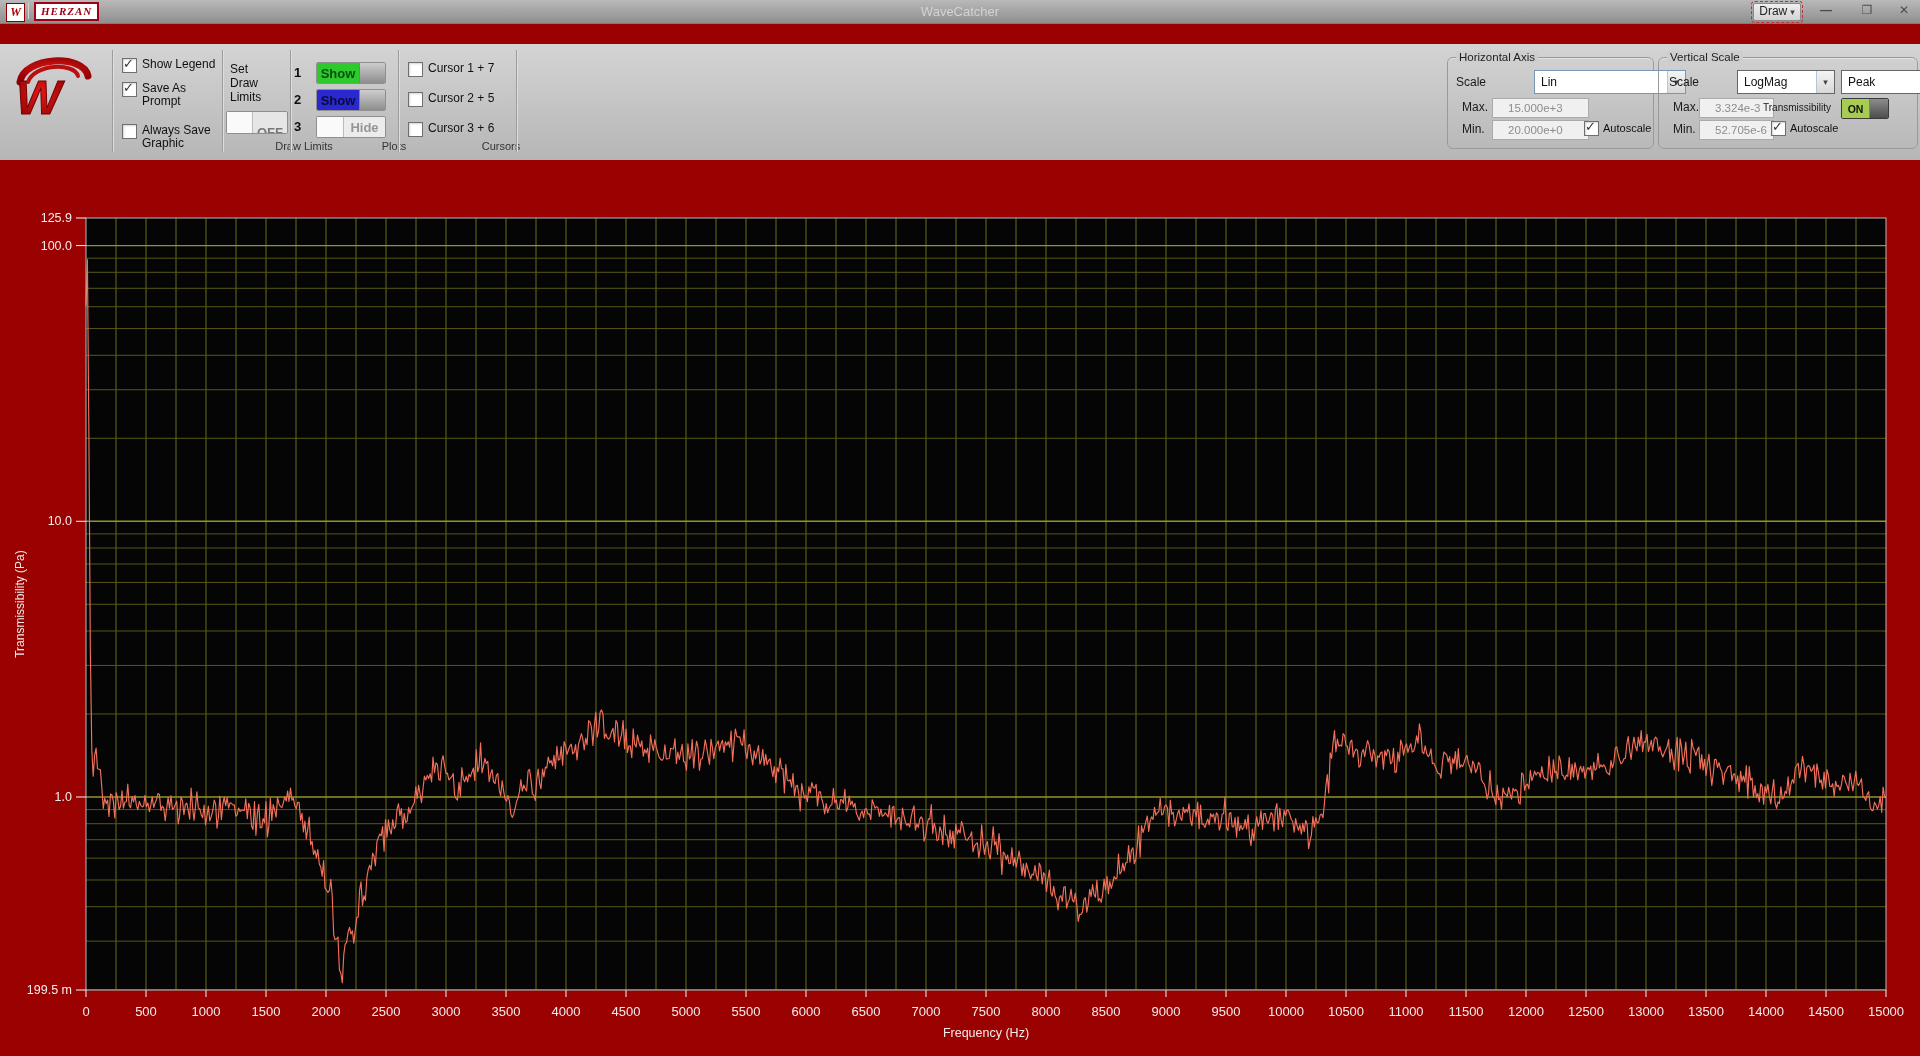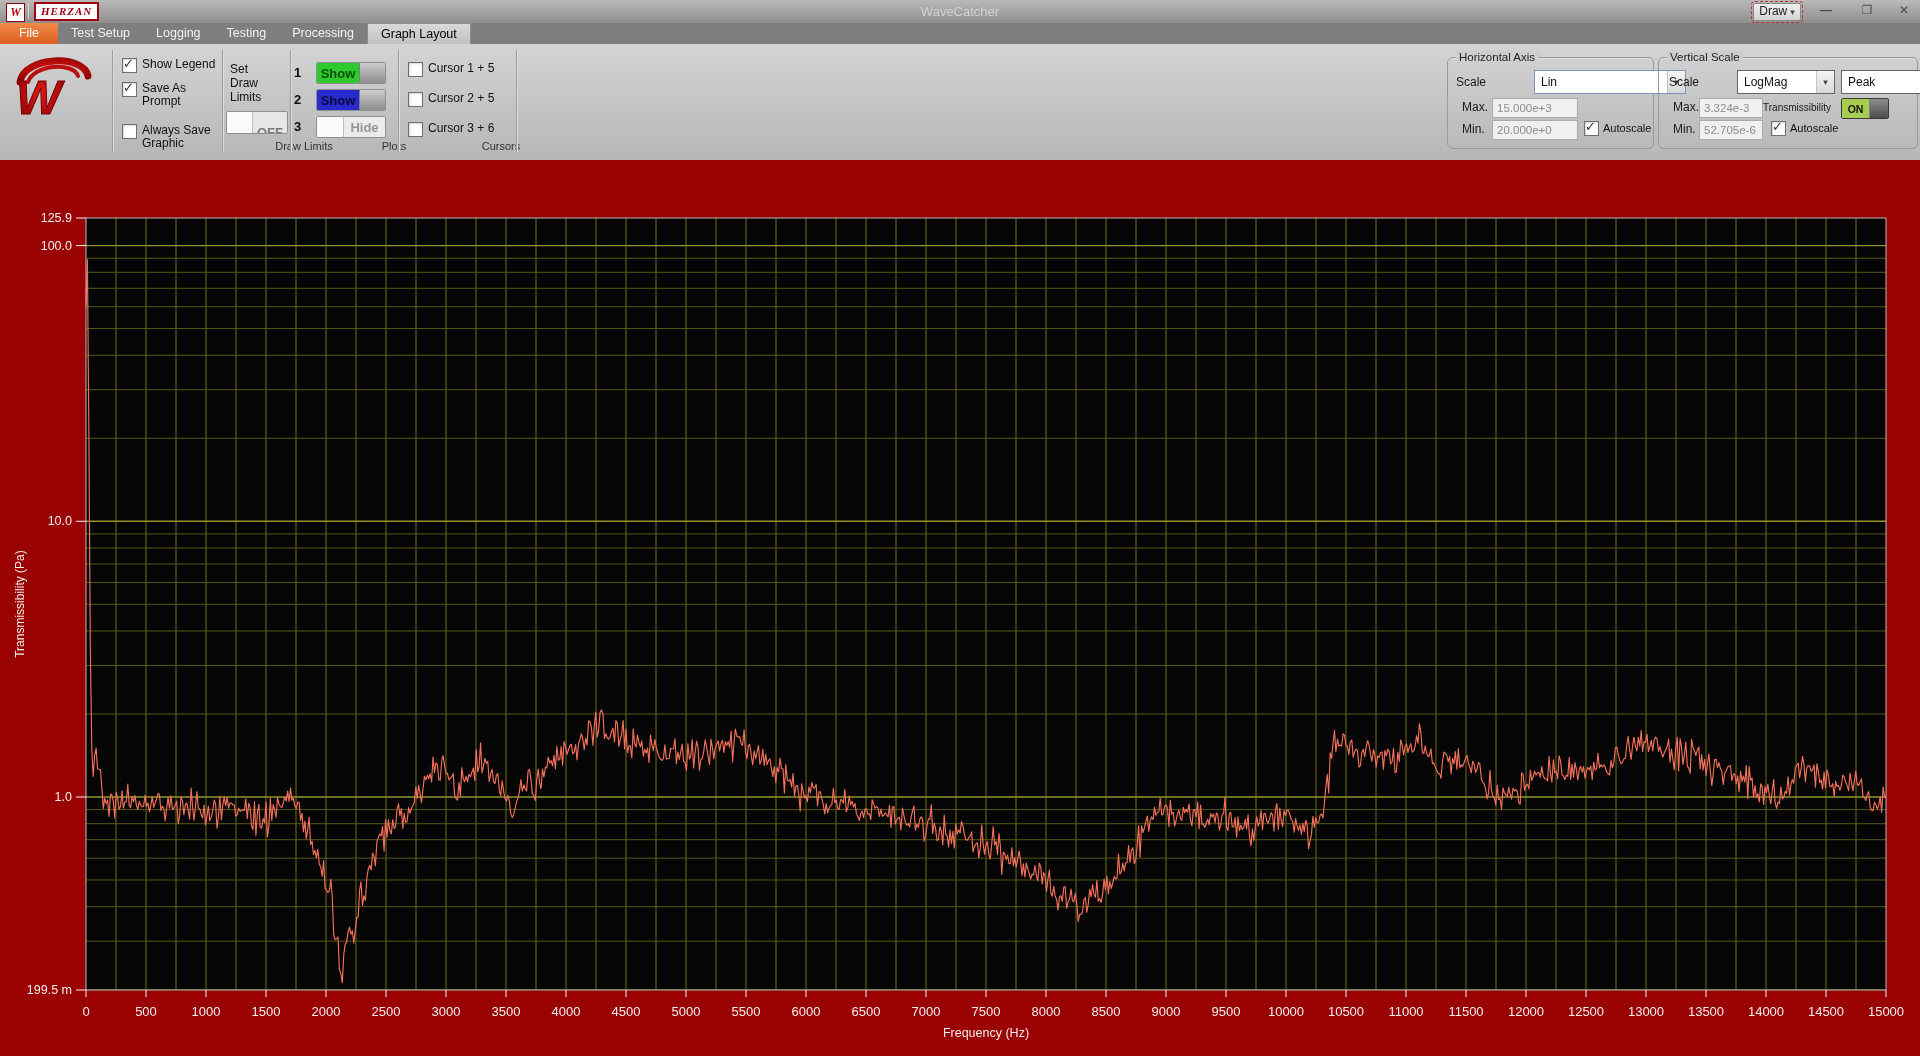--- a/index.html
+++ b/index.html
@@ -67,21 +67,21 @@
   .off-toggle .knob.left{width:25px;}
 
   .plot-num{position:absolute;left:294px;width:14px;font-size:13px;font-weight:bold;color:#0d0d0d;}
 
   .groupbox{position:absolute;top:13px;height:90px;border:1px solid #9a9a9a;border-radius:6px;
     box-shadow:inset 0 1px 0 #e2e2e2;}
   .groupbox .gb-title{position:absolute;left:8px;top:-7px;background:#cecece;padding:0 3px;
     font-size:11.5px;color:#222;}
   .fieldlabel{position:absolute;font-size:12px;color:#1a1a1a;}
   .dis-input{position:absolute;height:18px;background:#f0f0f0;border:1px solid #ababab;
-    color:#8c8c8c;font-size:11.5px;line-height:18px;padding-left:4px;}
+    color:#8c8c8c;font-size:11.5px;line-height:18px;padding-left:15px;}
   .dropdown{position:absolute;height:22px;background:#fff;border:1px solid #7a96b4;display:flex;margin-left:44px;}
   .dropdown .val{flex:1;font-size:12px;color:#111;line-height:22px;padding-left:6px;}
   .dropdown .dbtn{width:17px;background:linear-gradient(#f4f4f4,#d8d8d8);
     border-left:1px solid #b5c6d6;text-align:center;font-size:9px;color:#444;line-height:22px;}
   .auto-row{position:absolute;}
   .auto-row .cb-label{margin-left:4px;font-size:11px;color:#111;vertical-align:top;line-height:14px;display:inline-block;}
 
   .on-toggle{width:46px;height:19px;border:1px solid #3a3a3a;}
   .on-toggle .lab{width:27px;background:#a6cc50;color:#111;font-size:10.5px;}
   .on-toggle .knob{flex:1;background:linear-gradient(#8d8d8d,#4c4c4c);}
@@ -101,28 +101,20 @@
     <div class="brand-badge">HERZAN</div>
     <div class="tb-title">WaveCatcher</div>
     <div class="help-btn">
       <span>Draw</span><span class="arr">▾</span>
     </div>
     <div class="win-btn min">—</div>
     <div class="win-btn res">❐</div>
     <div class="win-btn cls">✕</div>
   </div>
 
-  <div class="tabrow" id="tabrow">
-      <div class="tab file">File</div>
-      <div class="tab">Test Setup</div>
-      <div class="tab">Logging</div>
-      <div class="tab">Testing</div>
-      <div class="tab">Processing</div>
-      <div class="tab active">Graph Layout</div>
-    </div>
 
   <div class="ribbon">
     <div class="logo-box">
       <svg width="88" height="80" viewBox="0 0 88 80">
         <defs>
           <radialGradient id="redg" cx="50%" cy="40%" r="70%">
             <stop offset="0%" stop-color="#e01717"></stop>
               <stop offset="100%" stop-color="#8c0000"></stop>
           </radialGradient>
         </defs>
@@ -166,21 +158,21 @@
         <div class="plot-num" style="top: 75px;">3</div>
         <div class="toggle" style="left: 316px; top: 72px; width: 68px; height: 20px;">
           <div class="seg knob left" style="width: 26px;"></div>
           <div class="seg lab" style="flex: 1 1 0%; background: rgb(236, 236, 236); color: rgb(149, 149, 149);">Hide</div>
         </div>
       </div>
     <div class="grouplabel" style="left:308px;top:96px;width:76px">Plots</div>
 
     <div class="vsep" style="left:398px"></div>
     <div id="cursor-rows">
-        <div class="cb-row" style="left: 408px; top: 18px;"><span class="cb"></span><span class="cb-label">Cursor 1 + 5</span></div>
+        <div class="cb-row" style="left: 408px; top: 18px;"><span class="cb"></span><span class="cb-label">Cursor 1 + 7</span></div>
         <div class="cb-row" style="left: 408px; top: 48px;"><span class="cb"></span><span class="cb-label">Cursor 2 + 5</span></div>
         <div class="cb-row" style="left: 408px; top: 78px;"><span class="cb"></span><span class="cb-label">Cursor 3 + 6</span></div>
       </div>
     <div class="grouplabel" style="left:410px;top:96px;width:86px">Cursors</div>
     <div class="vsep" style="left:516px"></div>
 
     <div class="groupbox" style="left:1447px;width:205px">
       <div class="gb-title">Horizontal Axis</div>
       <div class="fieldlabel" style="left:8px;top:17px">Scale</div>
       <div class="dropdown" style="left:42px;top:12px;width:150px">

